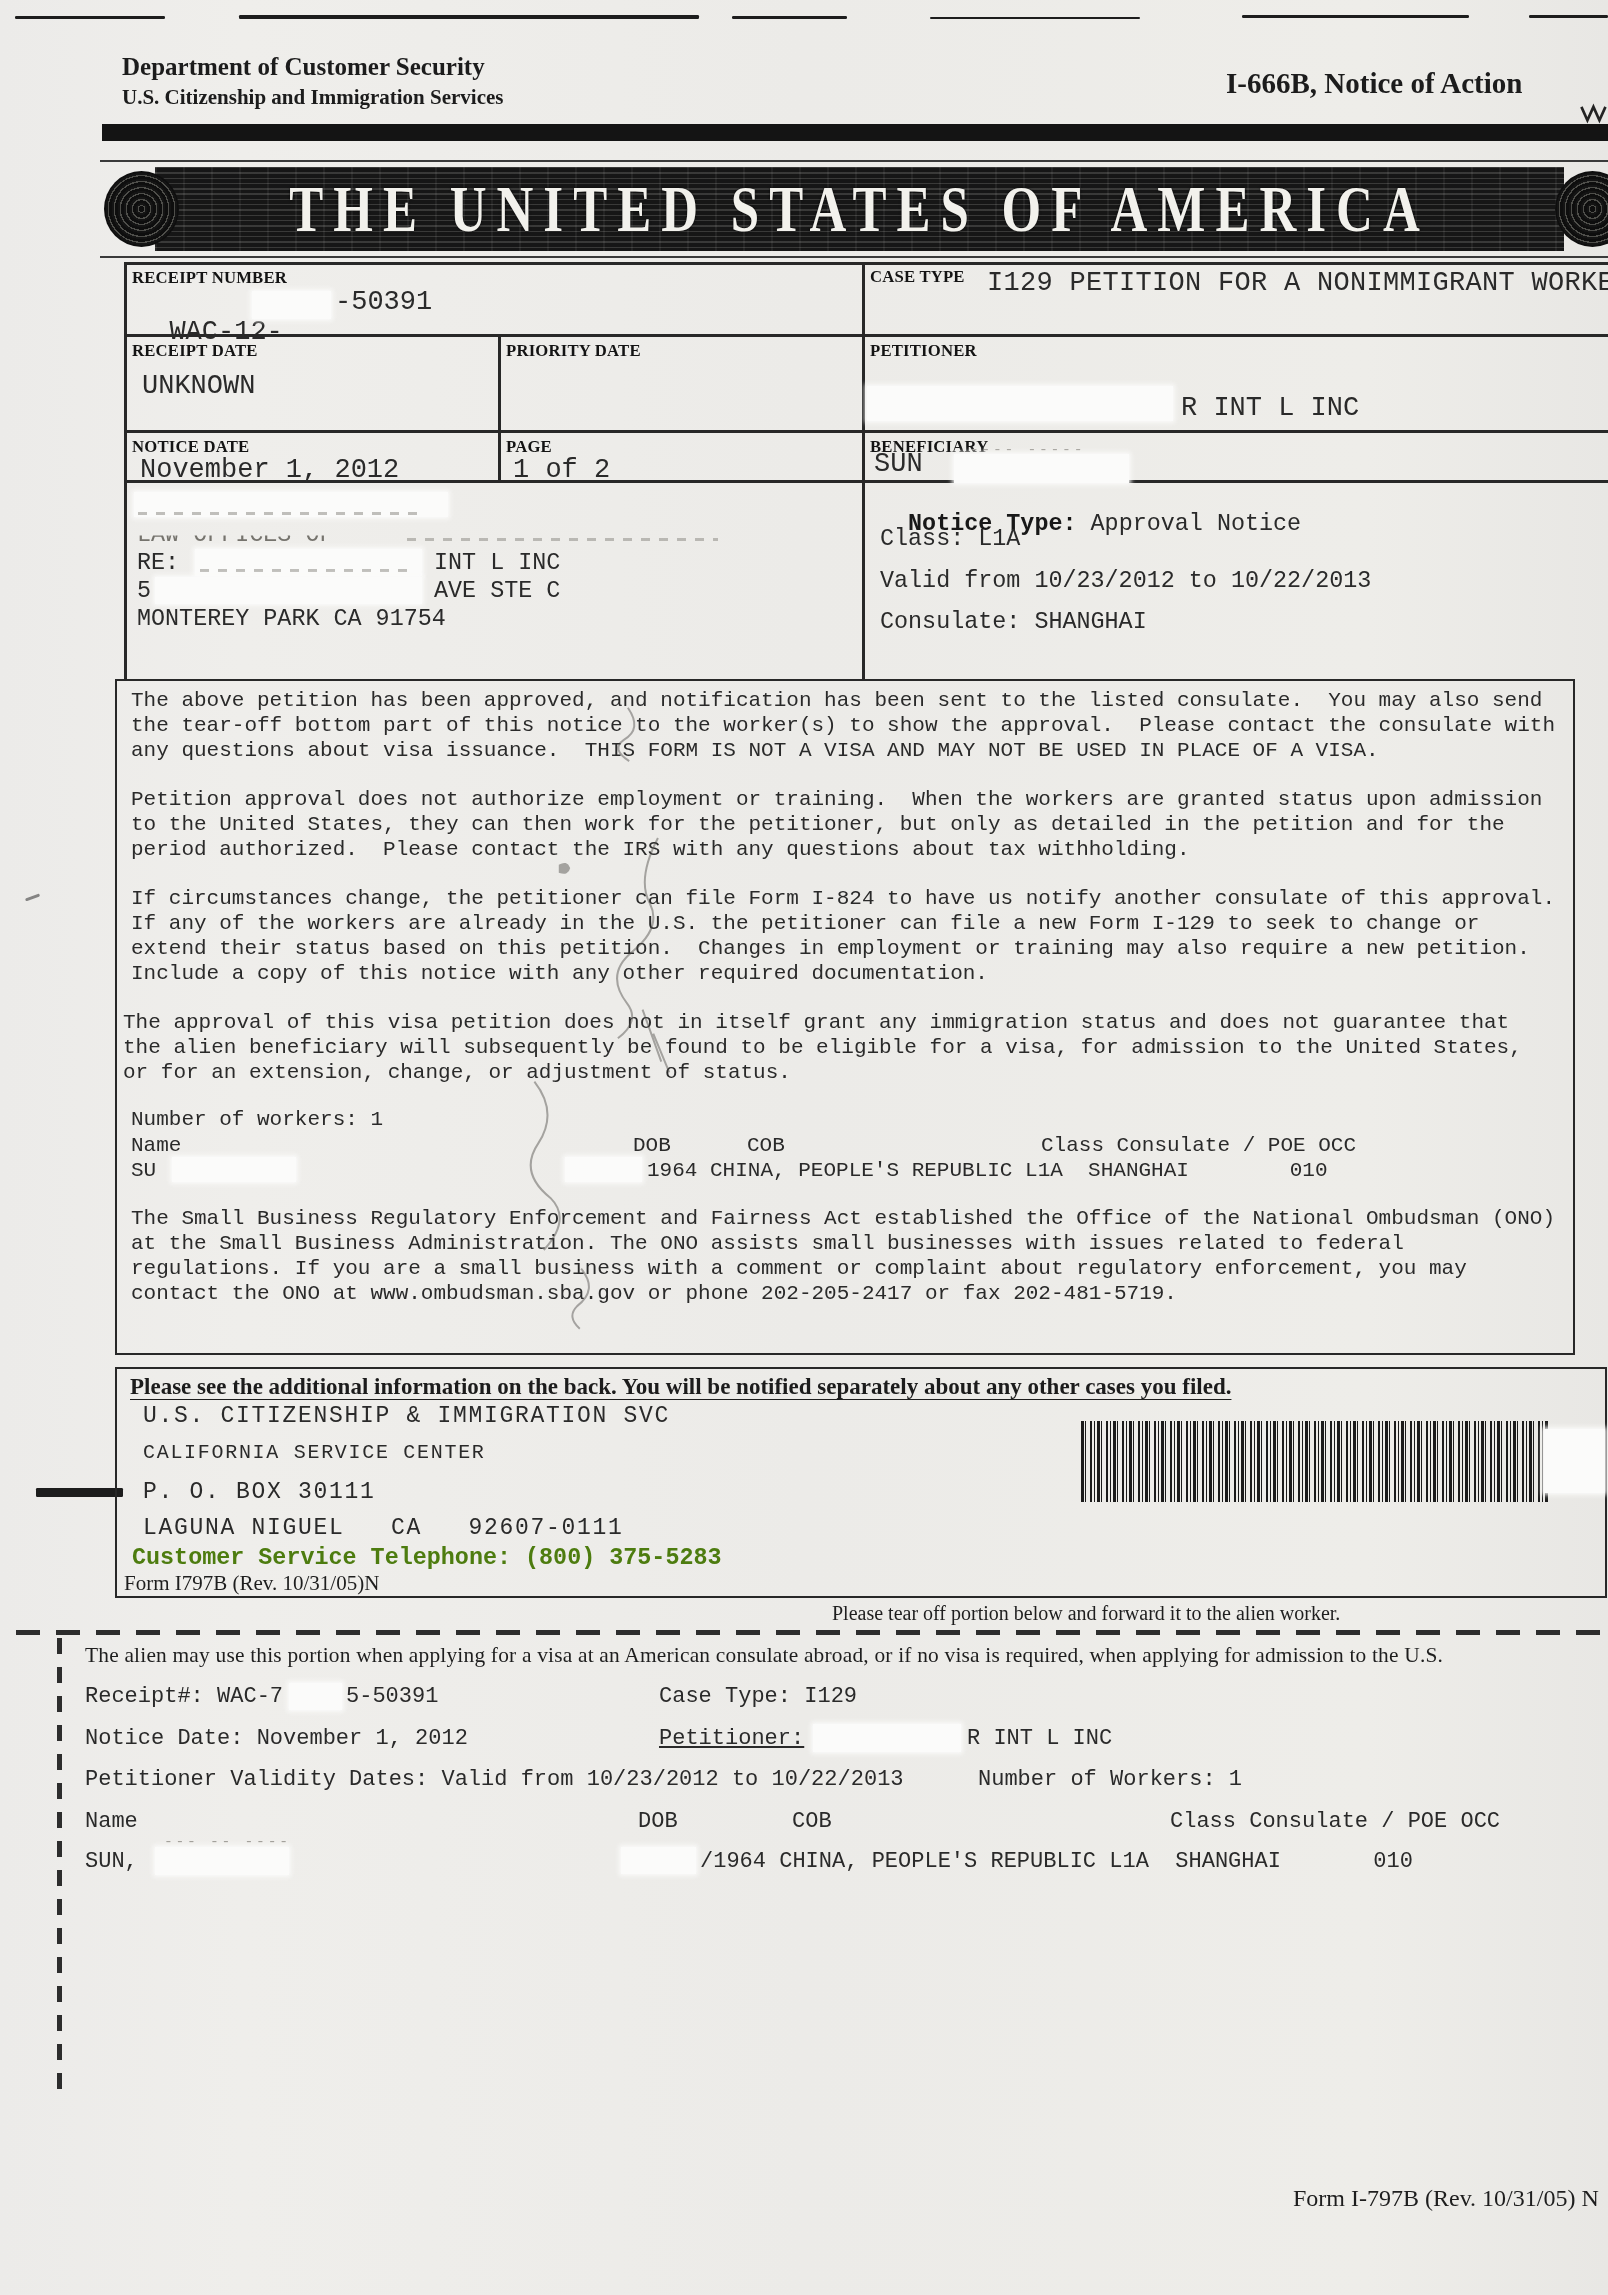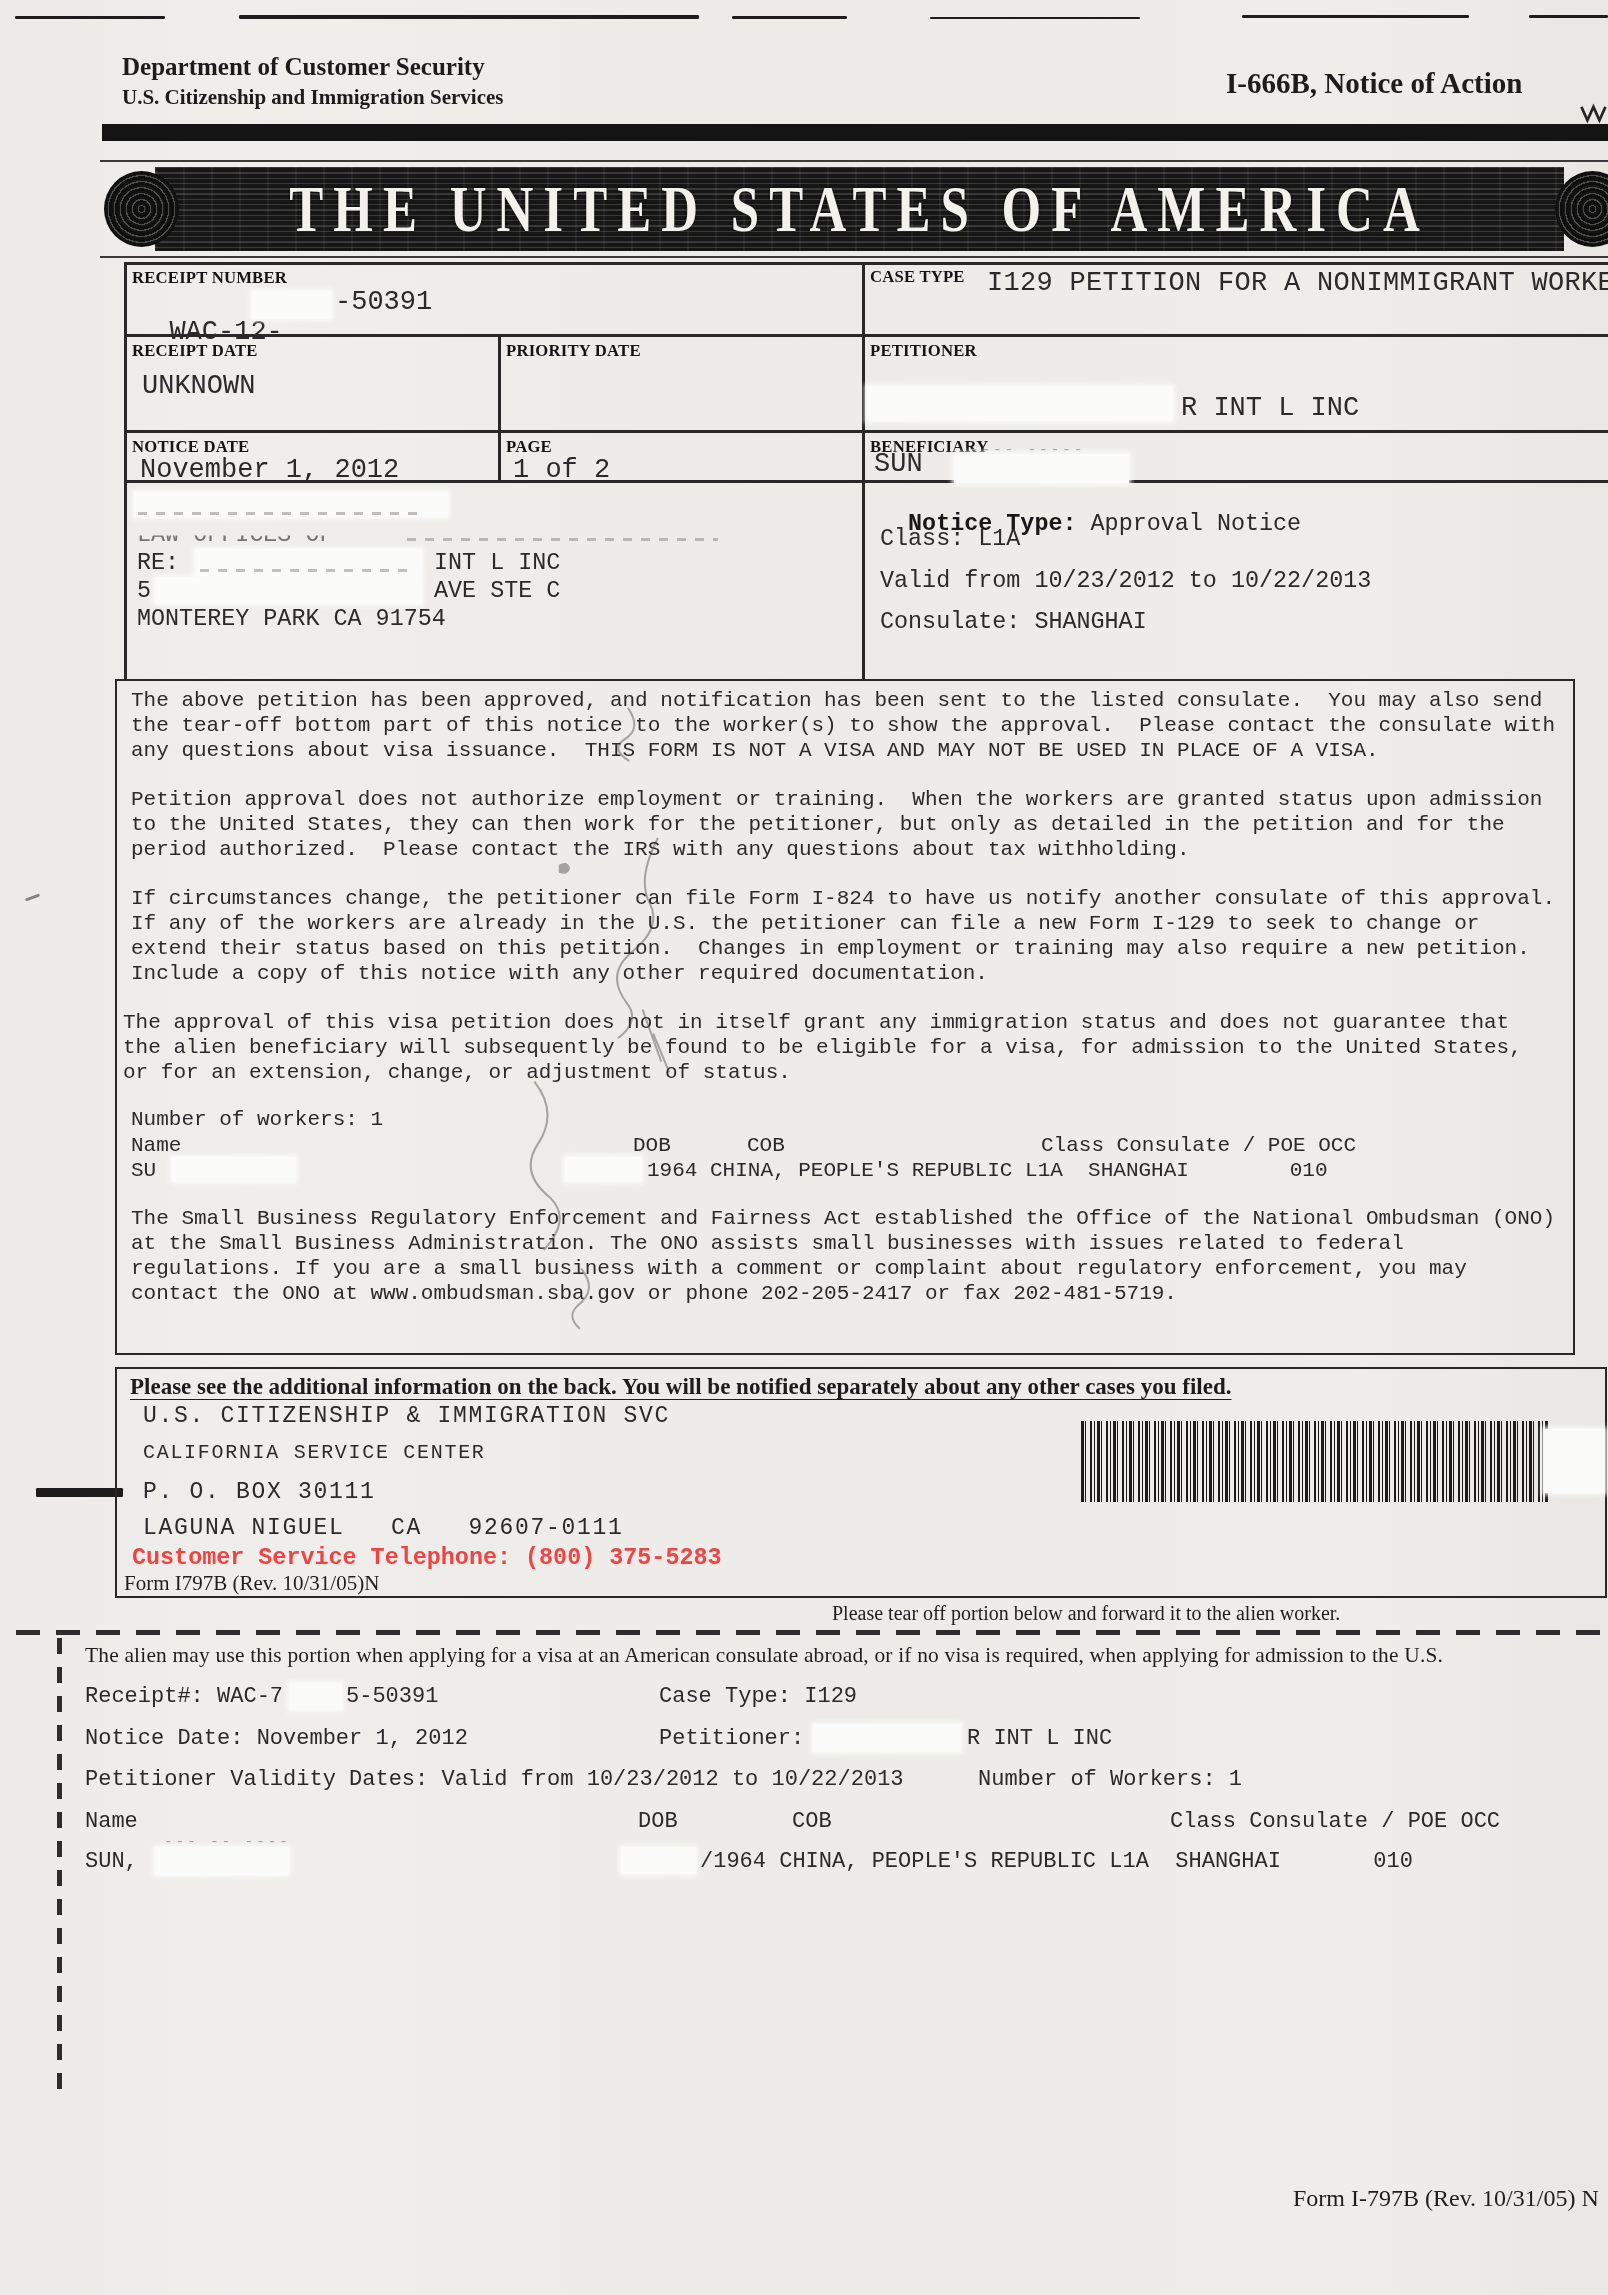--- a/index.html
+++ b/index.html
@@ -152,38 +152,38 @@
   </g>
   <path d="M2368 160 l9 20 9 -20 9 20 9 -20" fill="none" stroke="#232323" stroke-width="4"></path>
 </svg>
 
 <div class="abs" style="left:115px;top:1367px;width:1488px;height:227px;border:2.7px solid #282828;"></div>
 <div class="abs serifb" style="left:130px;top:1374px;font-size:23px;text-decoration:underline;text-underline-offset:4.7px;text-decoration-thickness:1.3px;white-space:nowrap;">Please see the additional information on the back.  You will be notified separately about any other cases you filed.</div>
 <div class="abs mono" style="left:143px;top:1403px;font-size:23px;letter-spacing:1.7px;">U.S. CITIZENSHIP &amp; IMMIGRATION SVC</div>
 <div class="abs mono" style="left:143px;top:1441px;font-size:20px;letter-spacing:1.7px;">CALIFORNIA SERVICE CENTER</div>
 <div class="abs mono" style="left:143px;top:1479px;font-size:23px;letter-spacing:1.7px;">P. O. BOX 30111</div>
 <div class="abs mono" style="left:143px;top:1515px;font-size:23px;letter-spacing:1.7px;">LAGUNA NIGUEL   CA   92607-0111</div>
-<div class="abs mono" style="left:132px;top:1545px;font-size:23.4px;font-weight:700;color:#ef4444;">Customer Service Telephone: (800) 375-5283</div>
+<div class="abs mono" style="left:132px;top:1545px;font-size:23.4px;font-weight:700;color:#4d7c0f;">Customer Service Telephone: (800) 375-5283</div>
 <div class="abs serif" style="left:124px;top:1571px;font-size:21px;">Form I797B (Rev. 10/31/05)N</div>
 <div class="barcode" style="left:1081px;top:1421px;width:468px;height:81px;"></div>
 <div class="redact" style="left:1544px;top:1429px;width:61px;height:64px;"></div>
 
 <div class="abs serif" style="left:832px;top:1602px;font-size:20px;white-space:nowrap;">Please tear off portion below and forward it to the alien worker.</div>
 <div class="dashh" style="left:16px;top:1630px;width:1593px;"></div>
 <div class="dashv" style="left:57px;top:1638px;height:462px;"></div>
 
 <div class="abs serif" style="left:85px;top:1643px;font-size:21.4px;letter-spacing:0.2px;white-space:nowrap;">The alien may use this portion when applying for a visa at an American consulate abroad, or if no visa is required, when applying for admission to the U.S.</div>
 
 <div class="abs mono f33" style="left:85px;top:1684px;">Receipt#: WAC-7</div>
 <div class="redact" style="left:289px;top:1683px;width:53px;height:27px;"></div>
 <div class="abs mono f33" style="left:346px;top:1684px;">5-50391</div>
 <div class="abs mono f33" style="left:659px;top:1684px;">Case Type: I129</div>
 
 <div class="abs mono f33" style="left:85px;top:1726px;">Notice Date: November 1, 2012</div>
-<div class="abs mono f33" style="left:659px;top:1726px;">Petitioner:</div>
+<div class="abs mono f33" style="left:659px;top:1726px;text-decoration:underline;">Petitioner:</div>
 <div class="redact" style="left:813px;top:1724px;width:148px;height:28px;"></div>
 <div class="abs mono f33" style="left:967px;top:1726px;">R INT L INC</div>
 
 <div class="abs mono f33" style="left:85px;top:1767px;">Petitioner Validity Dates: Valid from 10/23/2012 to 10/22/2013</div>
 <div class="abs mono f33" style="left:978px;top:1767px;">Number of Workers: 1</div>
 
 <div class="abs mono f33" style="left:85px;top:1809px;">Name</div>
 <div class="abs mono f33" style="left:638px;top:1809px;">DOB</div>
 <div class="abs mono f33" style="left:792px;top:1809px;">COB</div>
 <div class="abs mono f33" style="left:1170px;top:1809px;">Class Consulate / POE OCC</div>

